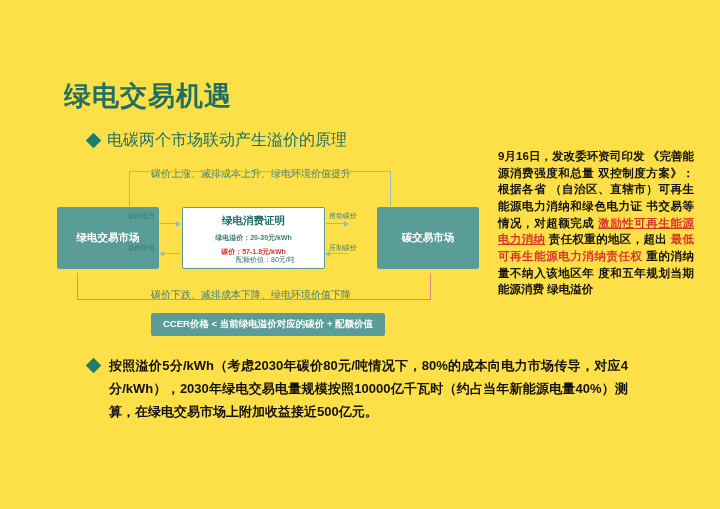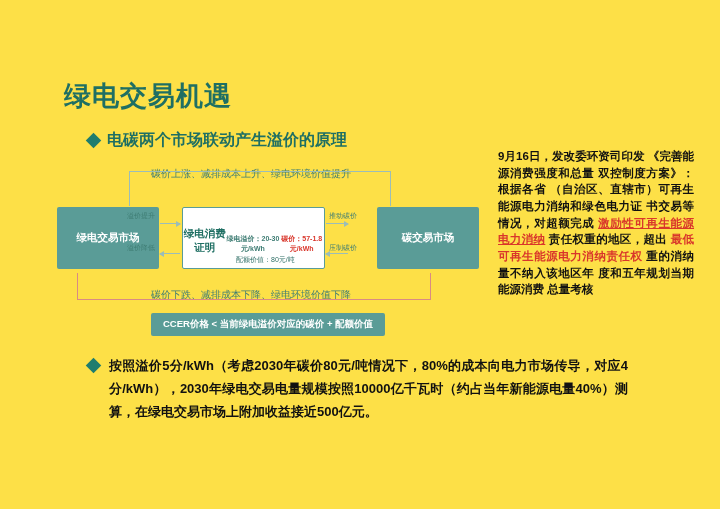--- a/index.html
+++ b/index.html
@@ -21,40 +21,40 @@
   }
   .sub-row{
     position:absolute;left:88px;top:130px;
     display:flex;align-items:center;gap:8px;
   }
   .diamond{
     width:11px;height:11px;background:#1f7d6e;
     transform:rotate(45deg);display:inline-block;flex:none;
   }
   .subtitle{
-    font-size:16px;font-weight:bold;color:#1f6f63;
+    font-size:16px;font-weight:normal;color:#1f6f63;
   }
   
   .diagram{position:absolute;left:55px;top:155px;width:400px;height:185px;}
   .node{
     position:absolute;
     background:#5a9c97;
     color:#ffffff;
     display:flex;align-items:center;justify-content:center;
     font-size:10.5px;font-weight:bold;
     border-radius:2px;
     text-align:center;
     line-height:1.3;
   }
   .node.left{left:2px;top:52px;width:102px;height:62px;}
   .node.right{left:295px;top:52px;width:102px;height:62px;margin-left:27px;}
   .node.center{
     left:127px;top:52px;width:143px;height:62px;
     background:#ffffff;color:#1f6f63;border:1.5px solid #5a9c97;
-    flex-direction:row;justify-content:flex-start;
+    flex-direction:column;justify-content:flex-start;
     padding-top:6px;box-sizing:border-box;
   }
   .center-title{font-size:10.5px;font-weight:bold;color:#1f6f63;}
   .center-line{font-size:7px;color:#3f7d74;margin-top:5px;}
   .center-line .red{color:#d9362b;}
   .arrow-h{
     position:absolute;height:0;border-top:1px solid #9bbdb8;
   }
   .arrow-h:after{
     content:"";position:absolute;right:-1px;top:-3px;
@@ -173,21 +173,21 @@
     <span>双控制度方案》：根据各省</span>
     <span>（自治区、直辖市）可再生</span>
     <span>能源电力消纳和绿色电力证</span>
     <span>书交易等情况，对超额完成</span>
     <span class="hl u">激励性可再生能源电力消纳</span>
     <span>责任权重的地区，超出</span>
     <span class="hl">最低</span>
     <span class="hl">可再生能源电力消纳责任权</span>
     <span>重的消纳量不纳入该地区年</span>
     <span>度和五年规划当期能源消费</span>
-    <span>总量考核</span>
+    <span>绿电溢价</span>
   </div>
 
   <div class="bottom-row">
     <span class="bottom-diamond"></span>
     <span class="bottom-text">按照溢价5分/kWh（考虑2030年碳价80元/吨情况下，80%的成本向电力市场传导，对应4分/kWh），2030年绿电交易电量规模按照10000亿千瓦时（约占当年新能源电量40%）测算，在绿电交易市场上附加收益接近500亿元。</span>
   </div>
 
 </div>
 
 </body></html>

